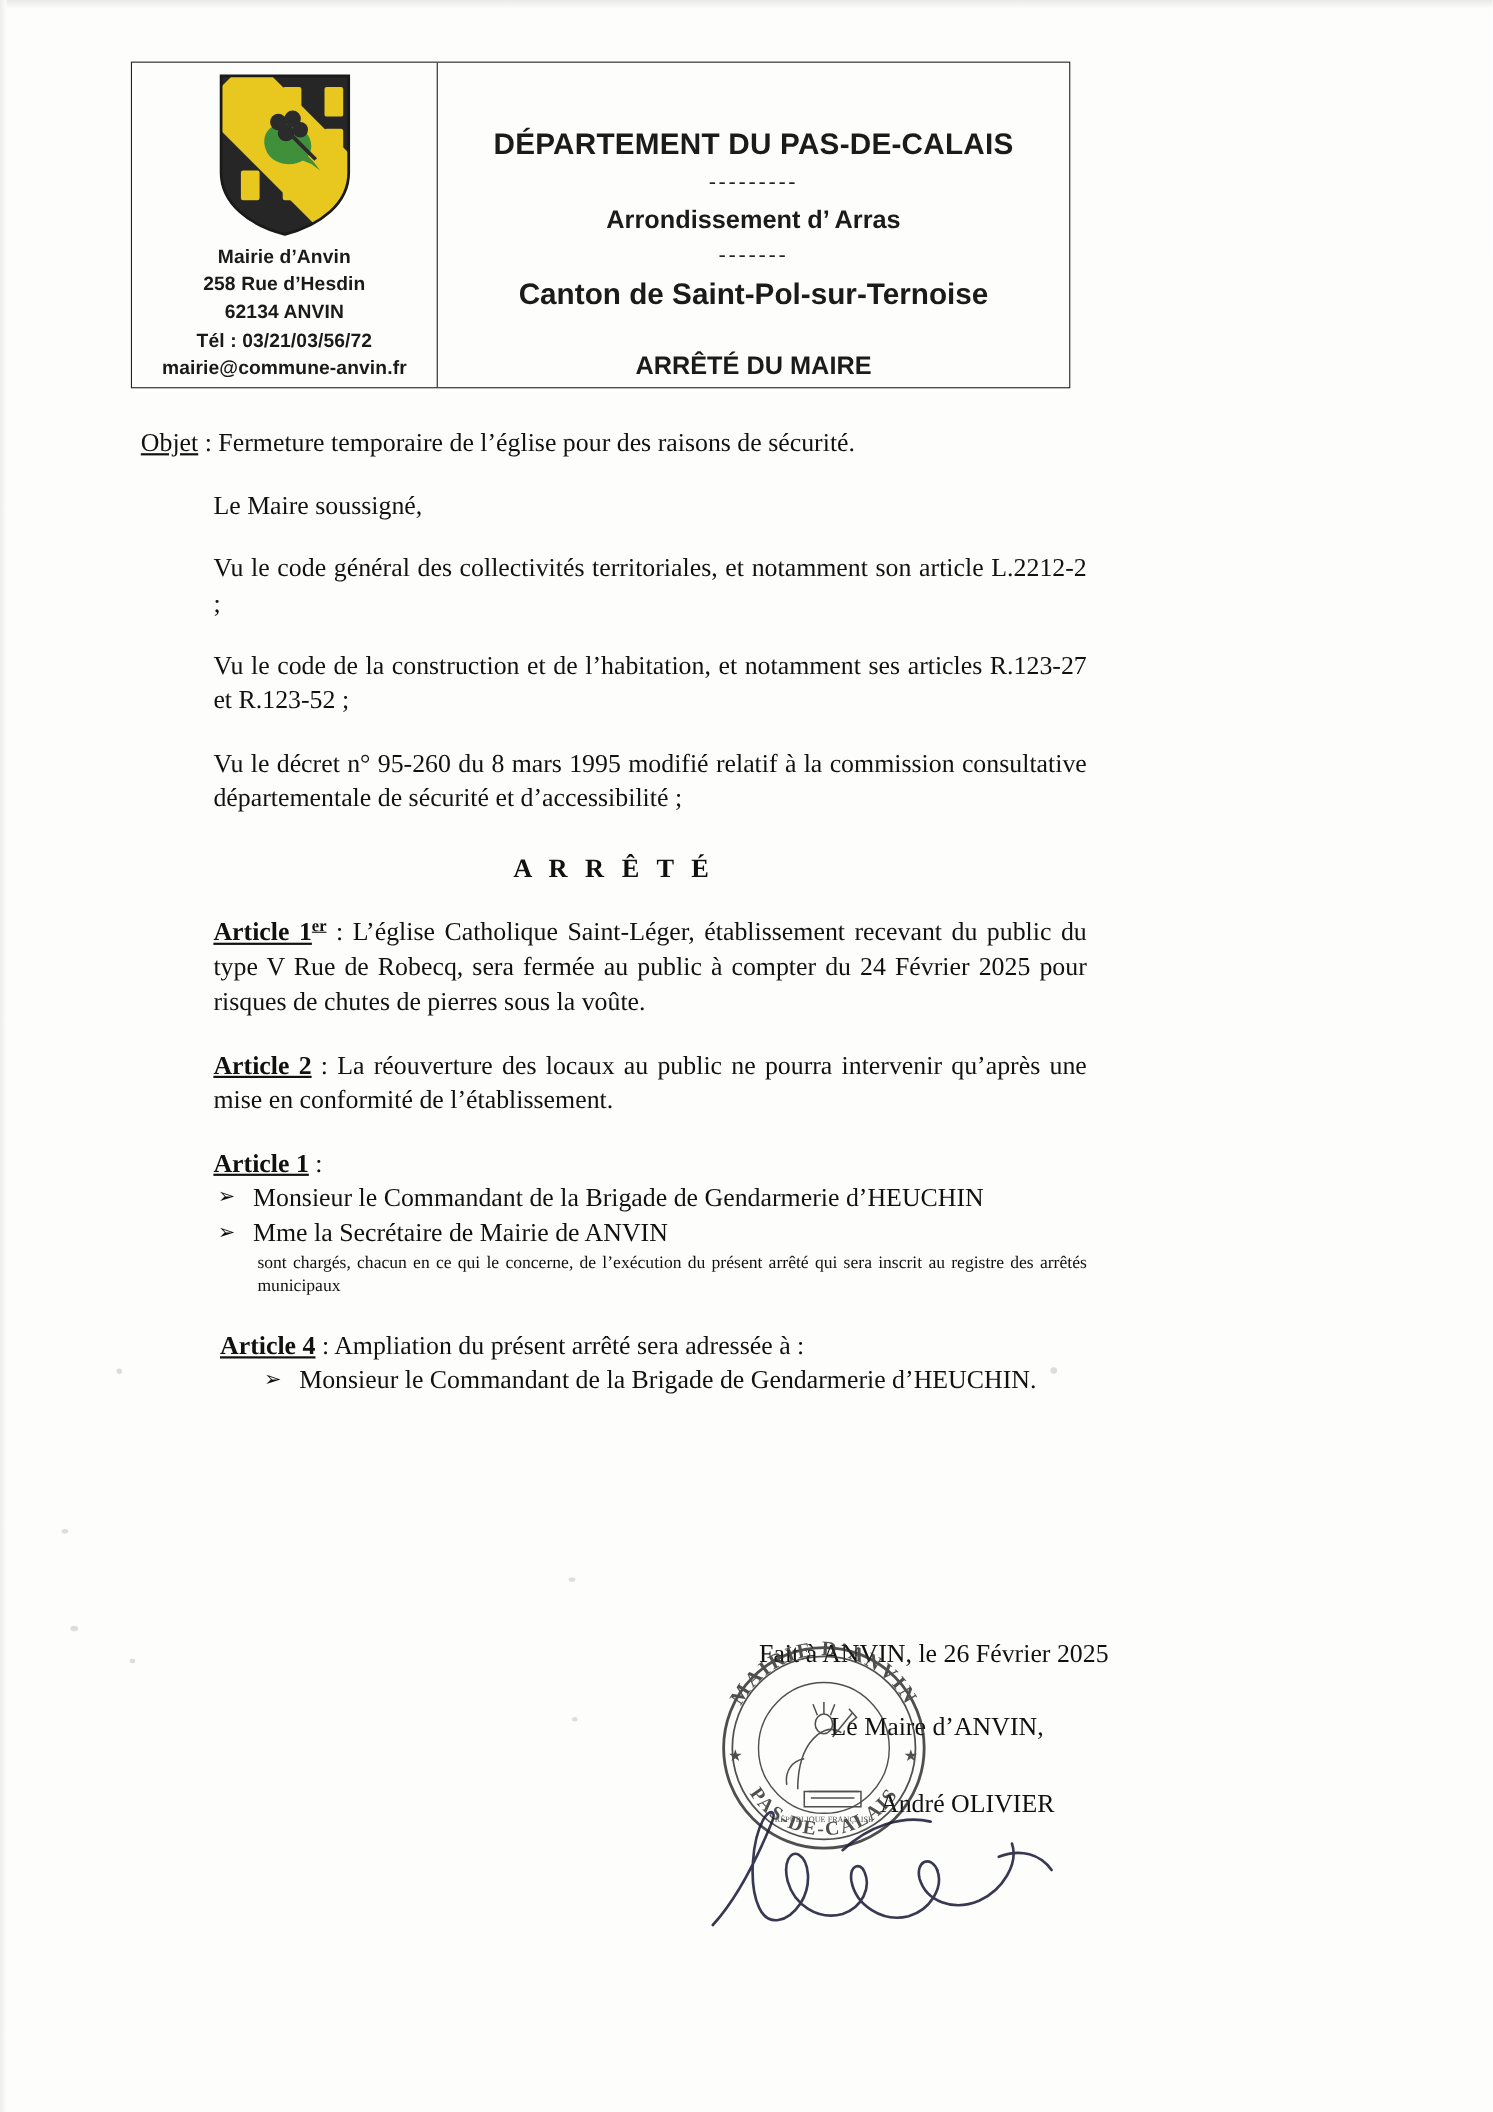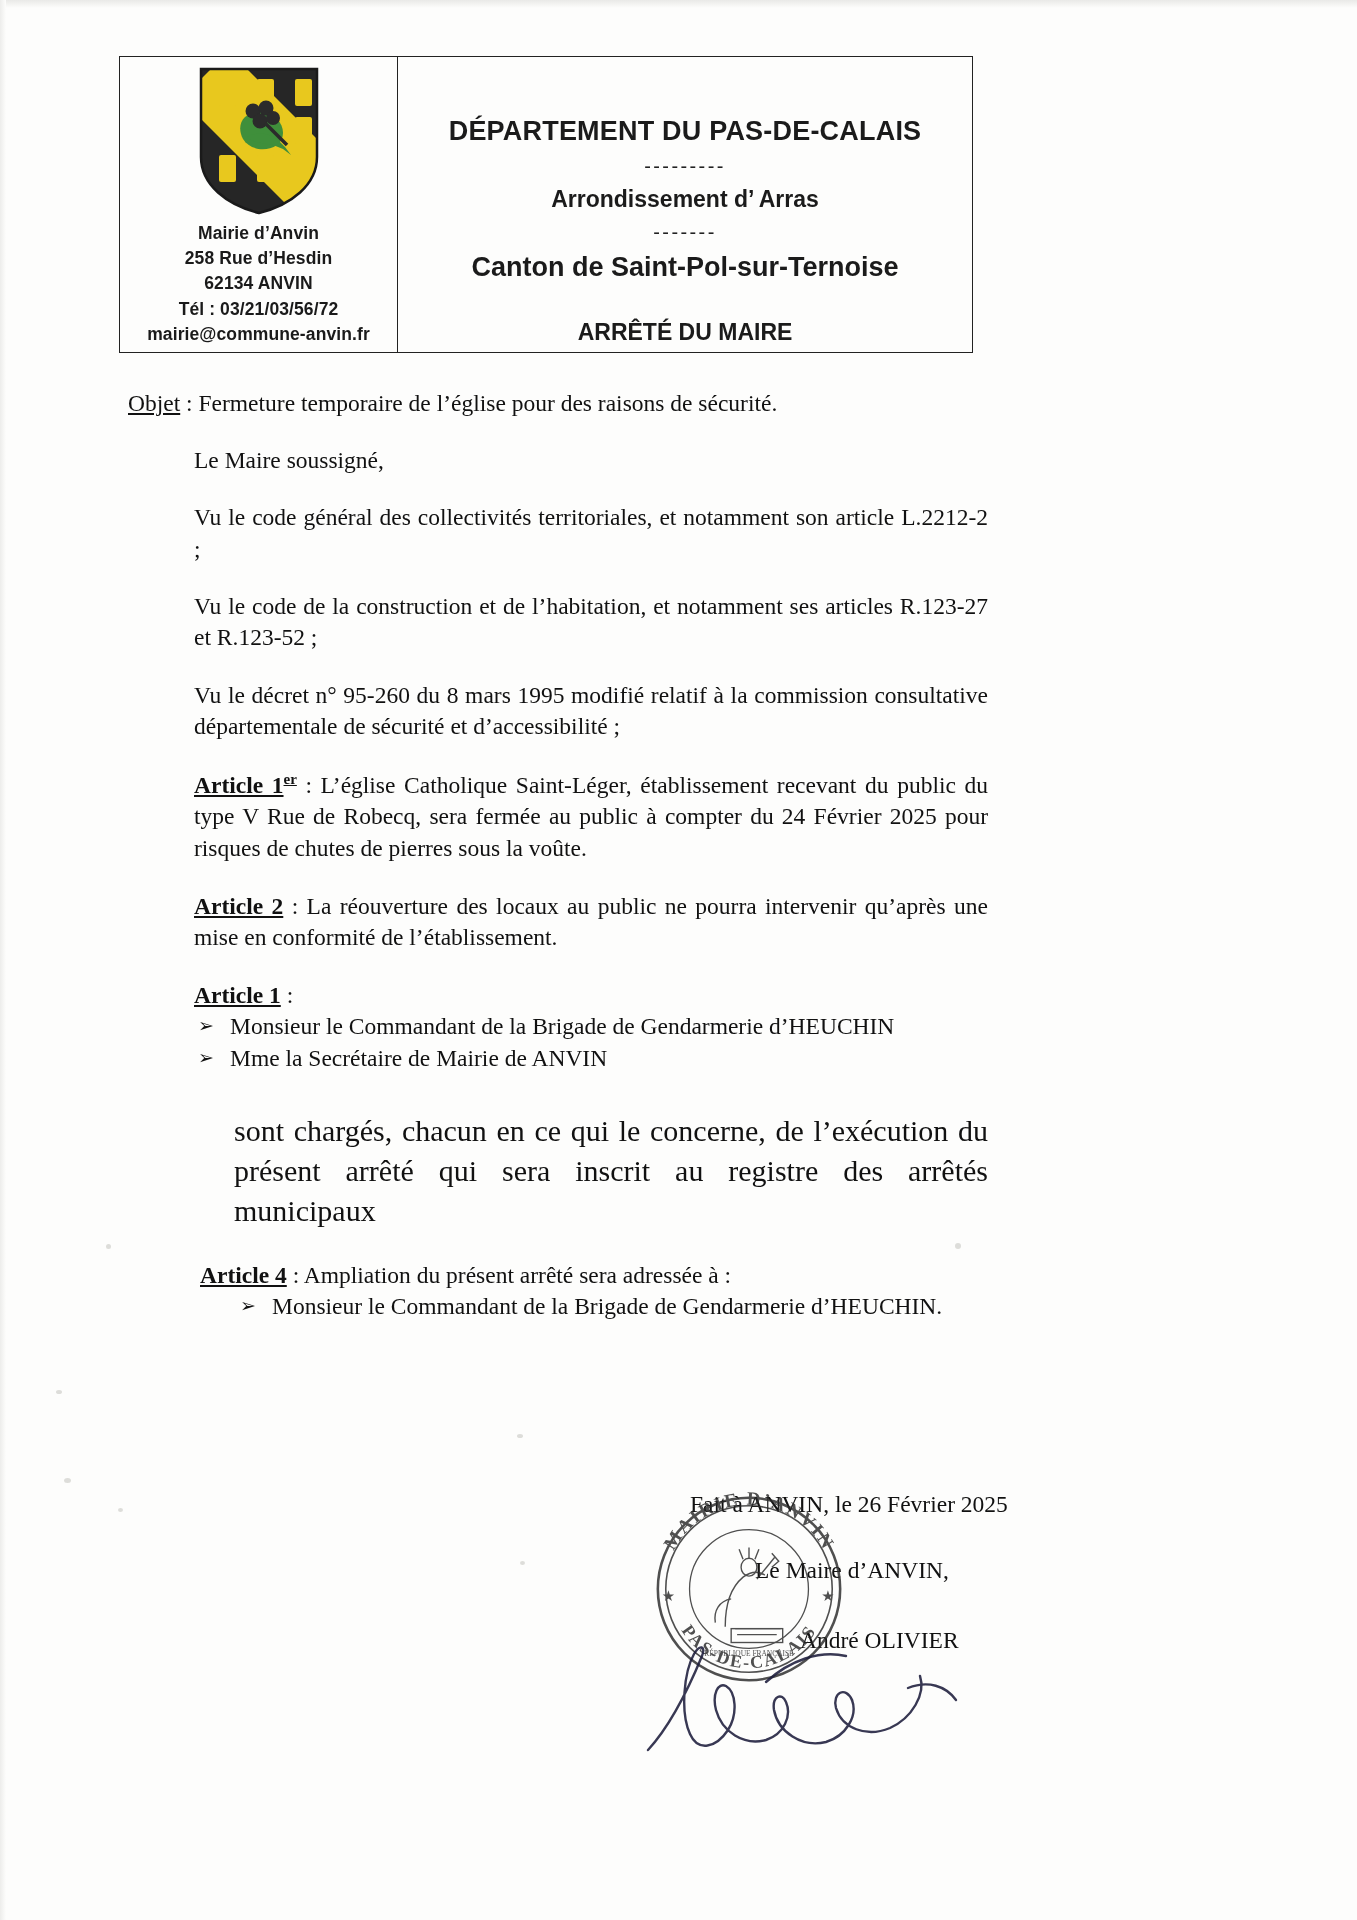--- a/index.html
+++ b/index.html
@@ -187,25 +187,24 @@
     width: 36px;
     flex: none;
     font-family: "DejaVu Sans", sans-serif;
     font-size: 19px;
     padding-top: 2px;
     padding-left: 4px;
     box-sizing: border-box;
   }
   .bullet-text { flex: 1; text-align: justify; }
   .cont-text {
-    font-size: 30px;
+    font-size: 16px;
     line-height: 1.345;
     text-align: justify;
     padding-left: 40px;
-    margin-top: 36px;
   }
 
   .art4-block { padding-left: 72px; margin-top: 28px; }
   .art4-title { font-size: 23.5px; line-height: 1.345; }
   .art4-bullet { display: flex; font-size: 23.5px; line-height: 1.345; padding-left: 36px; }
 
   
   .sig-area {
     position: absolute;
     left: 0;
@@ -313,20 +312,21 @@
     <div class="objet">
       <span class="u">Objet</span><span> : Fermeture temporaire de l’église pour des raisons de sécurité.</span>
     </div>
 
     <p class="p nojust">Le Maire soussigné,</p>
 
     <p class="p">Vu le code général des collectivités territoriales, et notamment son article L.2212-2 ;</p>
     <p class="p">Vu le code de la construction et de l’habitation, et notamment ses articles R.123-27 et R.123-52 ;</p>
     <p class="p">Vu le décret n° 95-260 du 8 mars 1995 modifié relatif à la commission consultative départementale de sécurité et d’accessibilité ;</p>
 
+    <div class="arrete-head">A R R Ê T É</div>
 
     <p class="art">
       <span class="art-label">Article 1</span><span class="sup">er</span><span> : L’église Catholique Saint-Léger, établissement recevant du public du type V Rue de Robecq, sera fermée au public à compter du 24 Février 2025 pour risques de chutes de pierres sous la voûte.</span>
     </p>
 
     <p class="art">
       <span class="art-label">Article 2</span><span> : La réouverture des locaux au public ne pourra intervenir qu’après une mise en conformité de l’établissement.</span>
     </p>
 
     <div class="art3-block">

